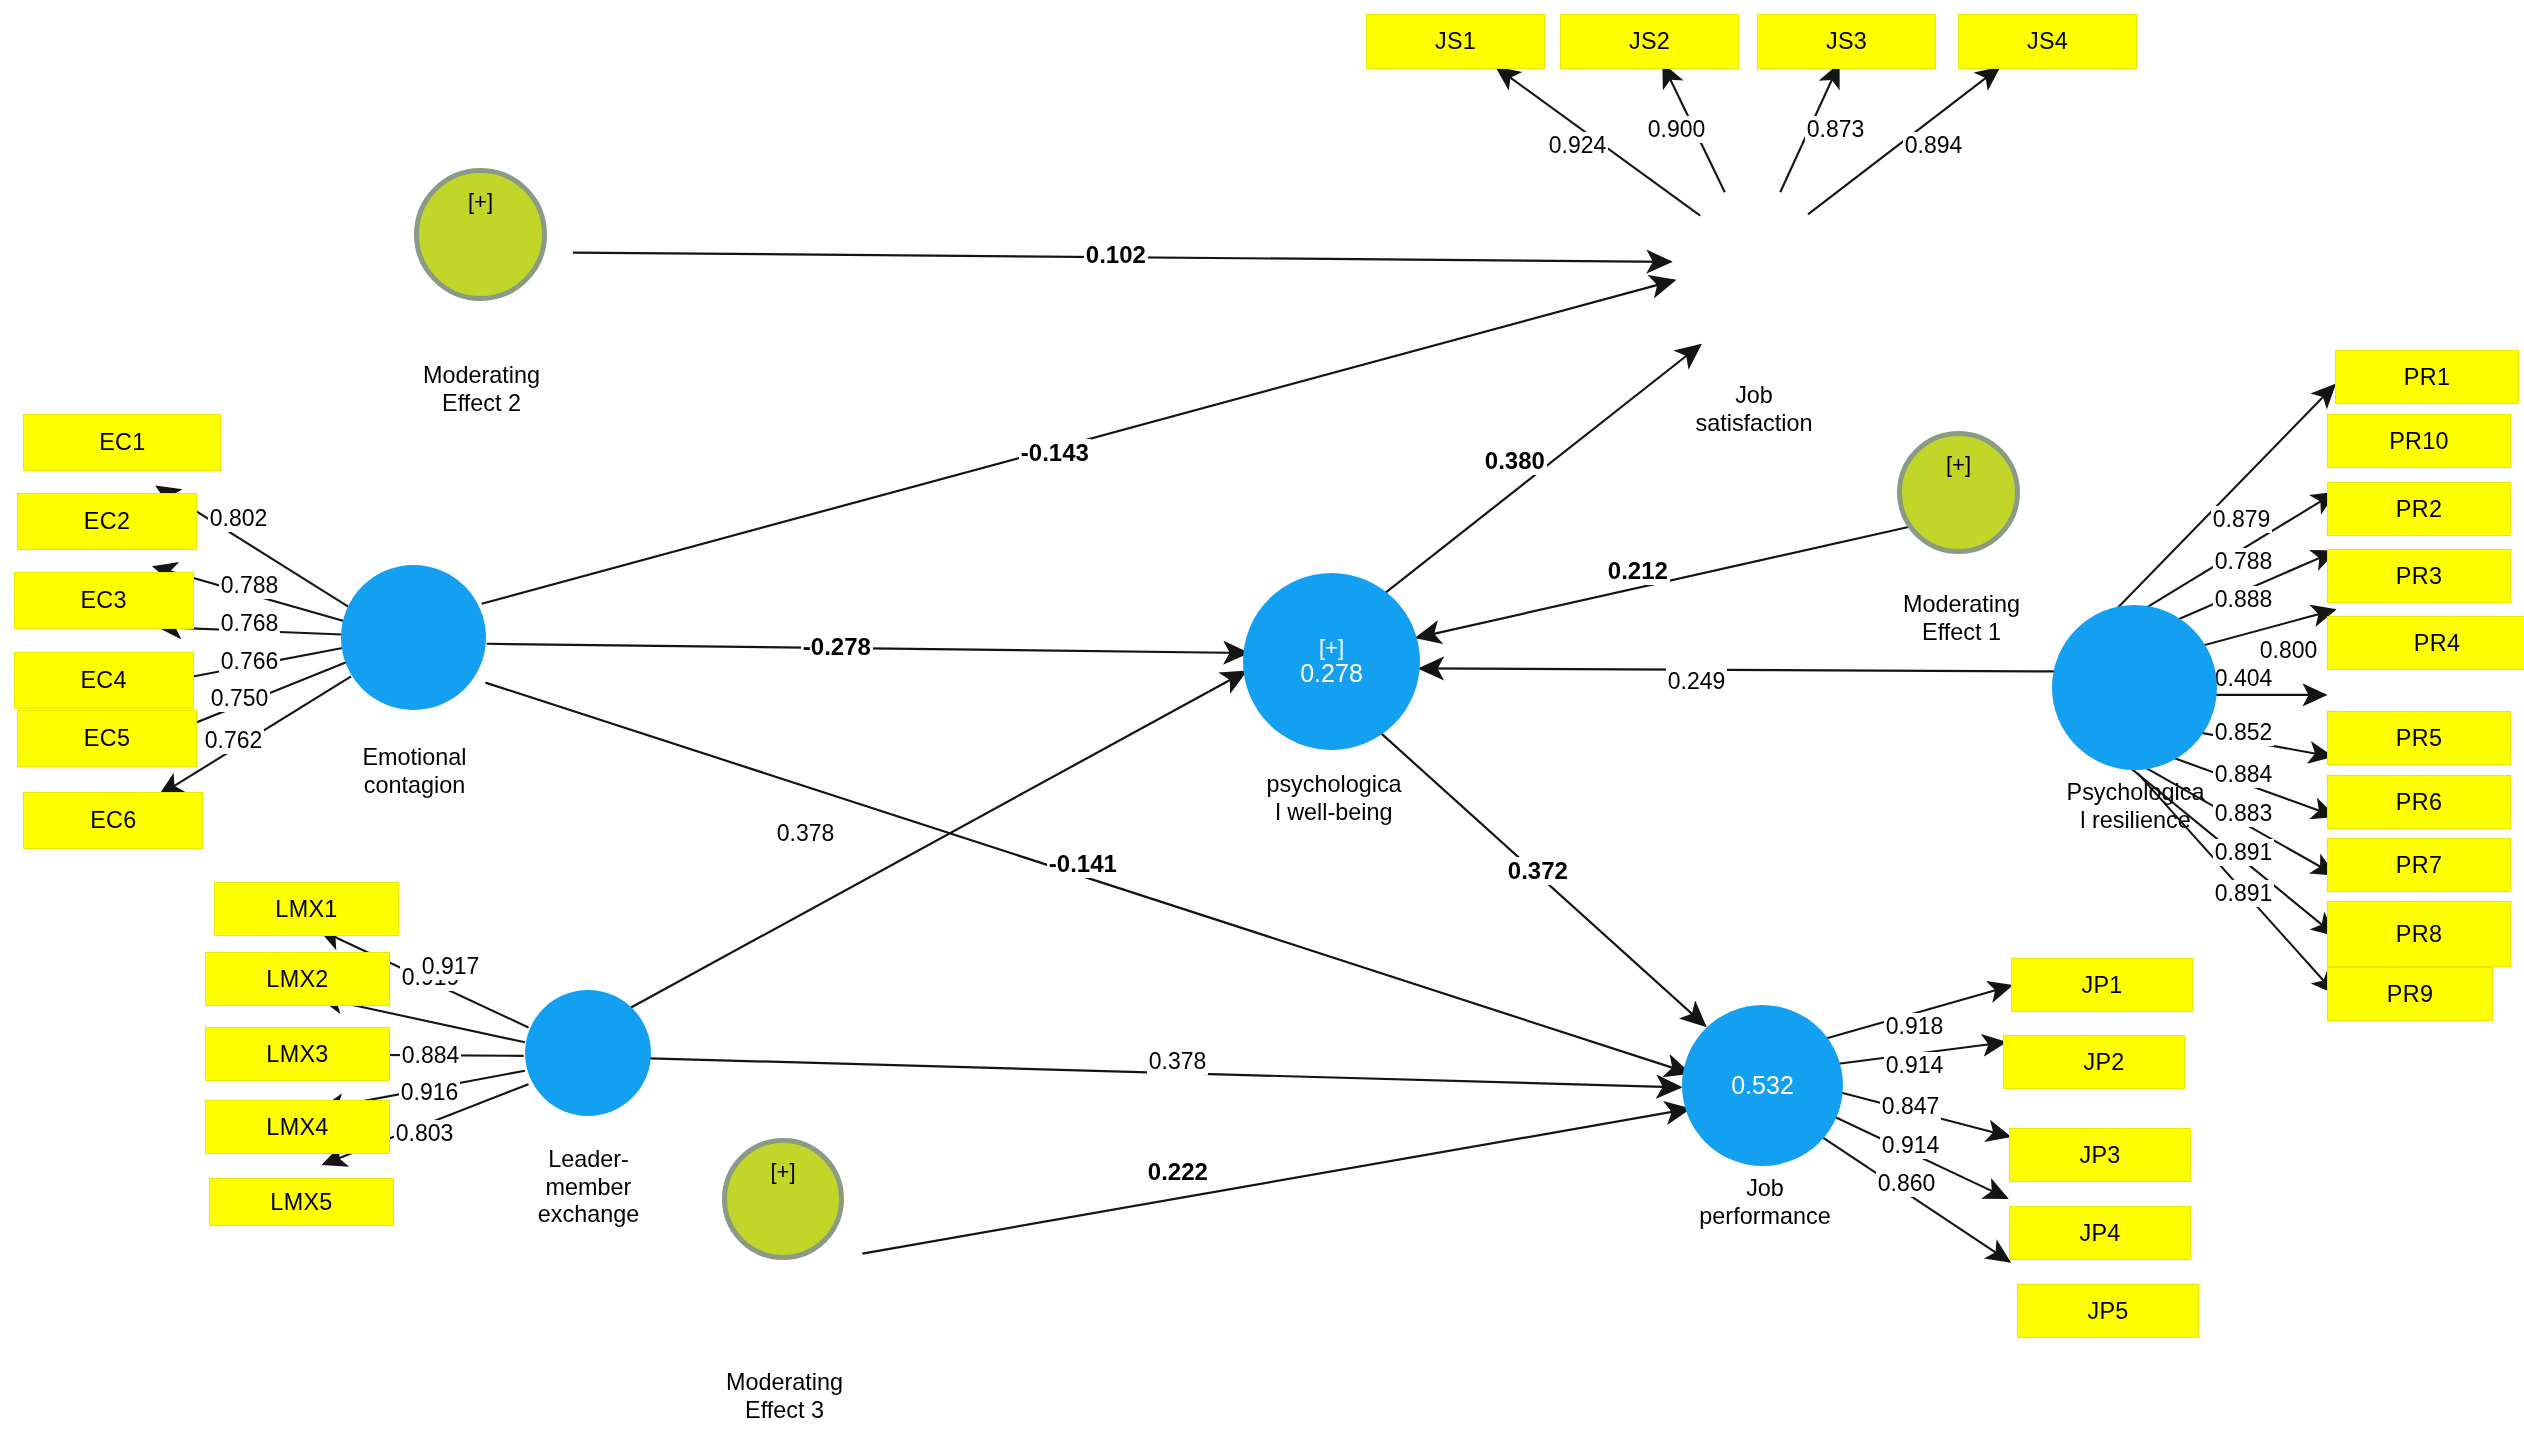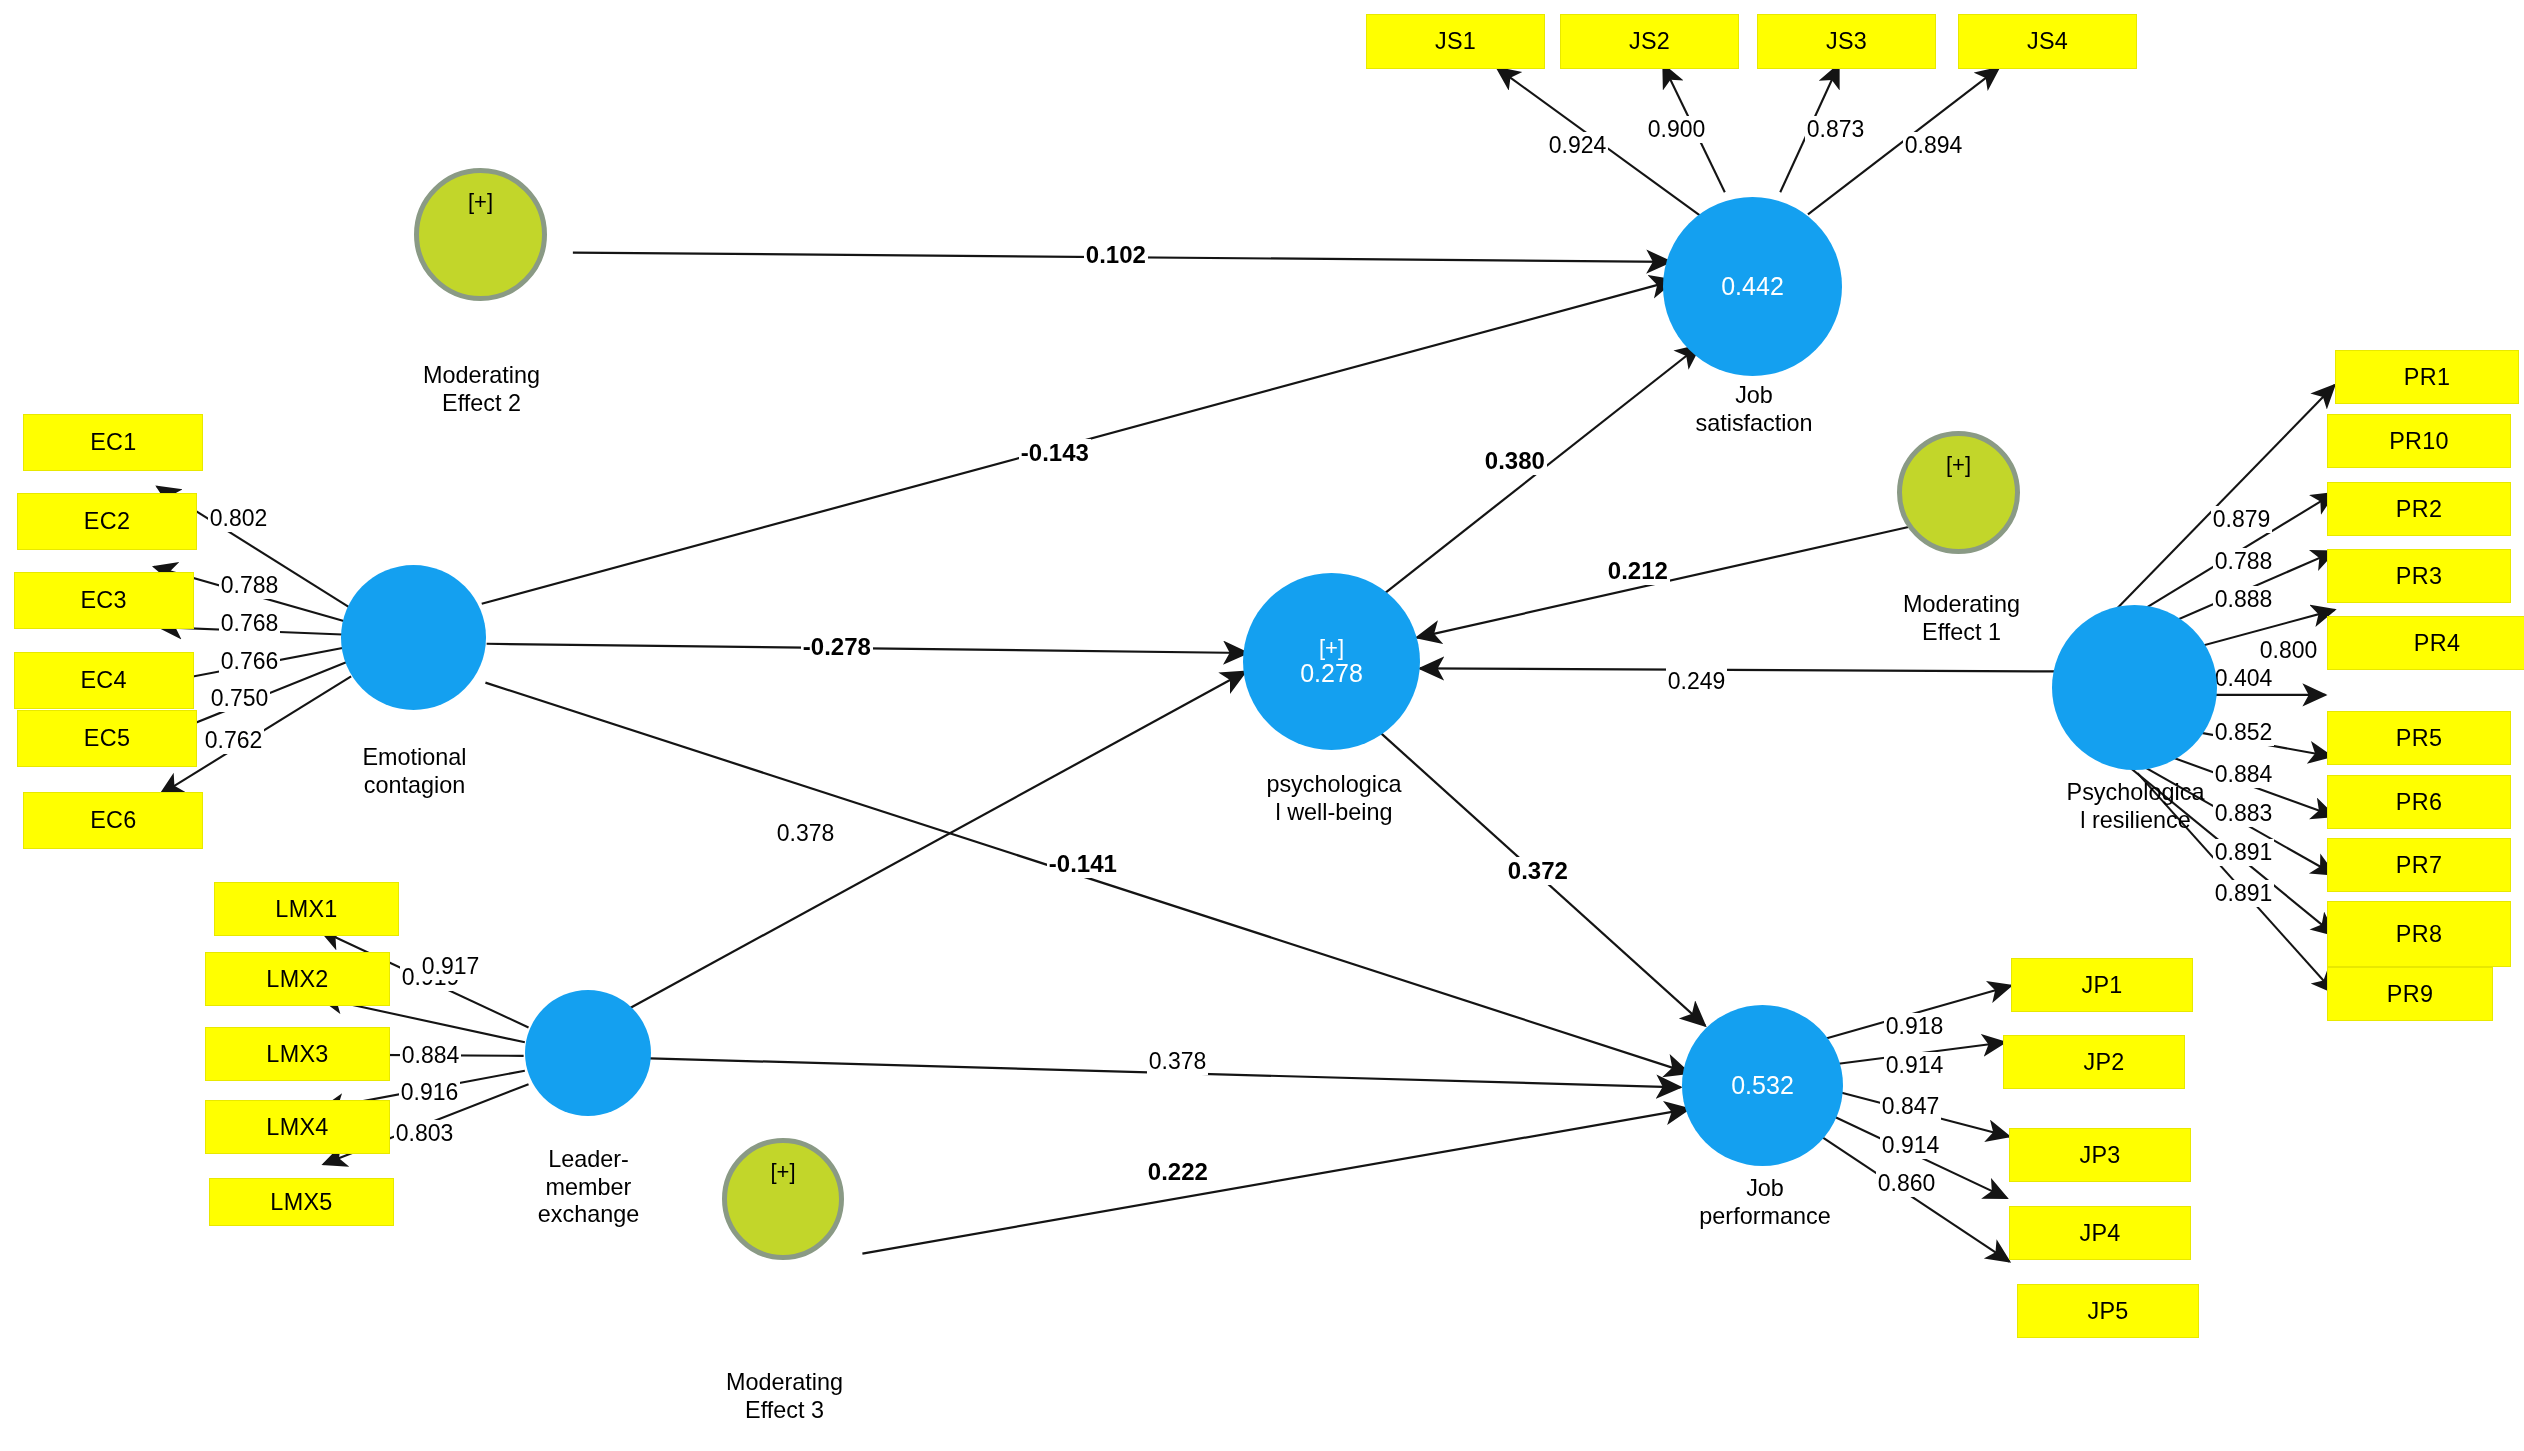--- a/index.html
+++ b/index.html
@@ -133,21 +133,21 @@
       <path d="M2225,1175 L2768,1665"></path>
 
       <path d="M1020,1638 L2022,1090"></path>
 
       <path d="M1055,1718 L2728,1765"></path>
 
       <path d="M1400,2035 L2742,1800"></path>
     </g>
   </svg>
 
-  <div class="ind-box" style="left:23.4px;  top:414px;  width:180px; height:57px;">EC1</div>
+  <div class="ind-box" style="left:23.4px;  top:414px;  width:198px; height:57px;">EC1</div>
   <div class="ind-box" style="left:17px;  top:493px;  width:180px; height:57px;">EC2</div>
   <div class="ind-box" style="left:13.6px;  top:572px;  width:180px; height:57px;">EC3</div>
   <div class="ind-box" style="left:13.6px;  top:652px; width:180px; height:57px;">EC4</div>
   <div class="ind-box" style="left:17px;  top:710px; width:180px; height:57px;">EC5</div>
   <div class="ind-box" style="left:23.4px;  top:792px; width:180px; height:57px;">EC6</div>
 
   <div class="edge-label" style="left:208px; top:505px;">0.802</div>
   <div class="edge-label" style="left:219px; top:572px;">0.788</div>
   <div class="edge-label" style="left:219px; top:610px;">0.768</div>
   <div class="edge-label" style="left:219px; top:648px;">0.766</div>
@@ -219,23 +219,20 @@
 member
 exchange</div>
 
   <div class="lv-circle" style="left:1243px; top:573px; width:177px; height:177px;">
     <span class="plus">[+]</span>
     <span class="r2">0.278</span>
   </div>
   <div class="node-label" style="left:1223px; top:771px; width:222px;">psychologica
 l well-being</div>
 
-  <div class="lv-circle" style="left:1663px; top:197px; width:179px; height:179px;">
-    <span class="r2">0.442</span>
-  </div>
   <div class="node-label" style="left:1637px; top:382px; width:234px;">Job
 satisfaction</div>
 
   <div class="lv-circle" style="left:1682px; top:1005px; width:161px; height:161px;">
     <span class="r2">0.532</span>
   </div>
   <div class="node-label" style="left:1645px; top:1175px; width:240px;">Job
 performance</div>
 
   <div class="lv-circle" style="left:2052px; top:605px; width:165px; height:165px;"></div>

